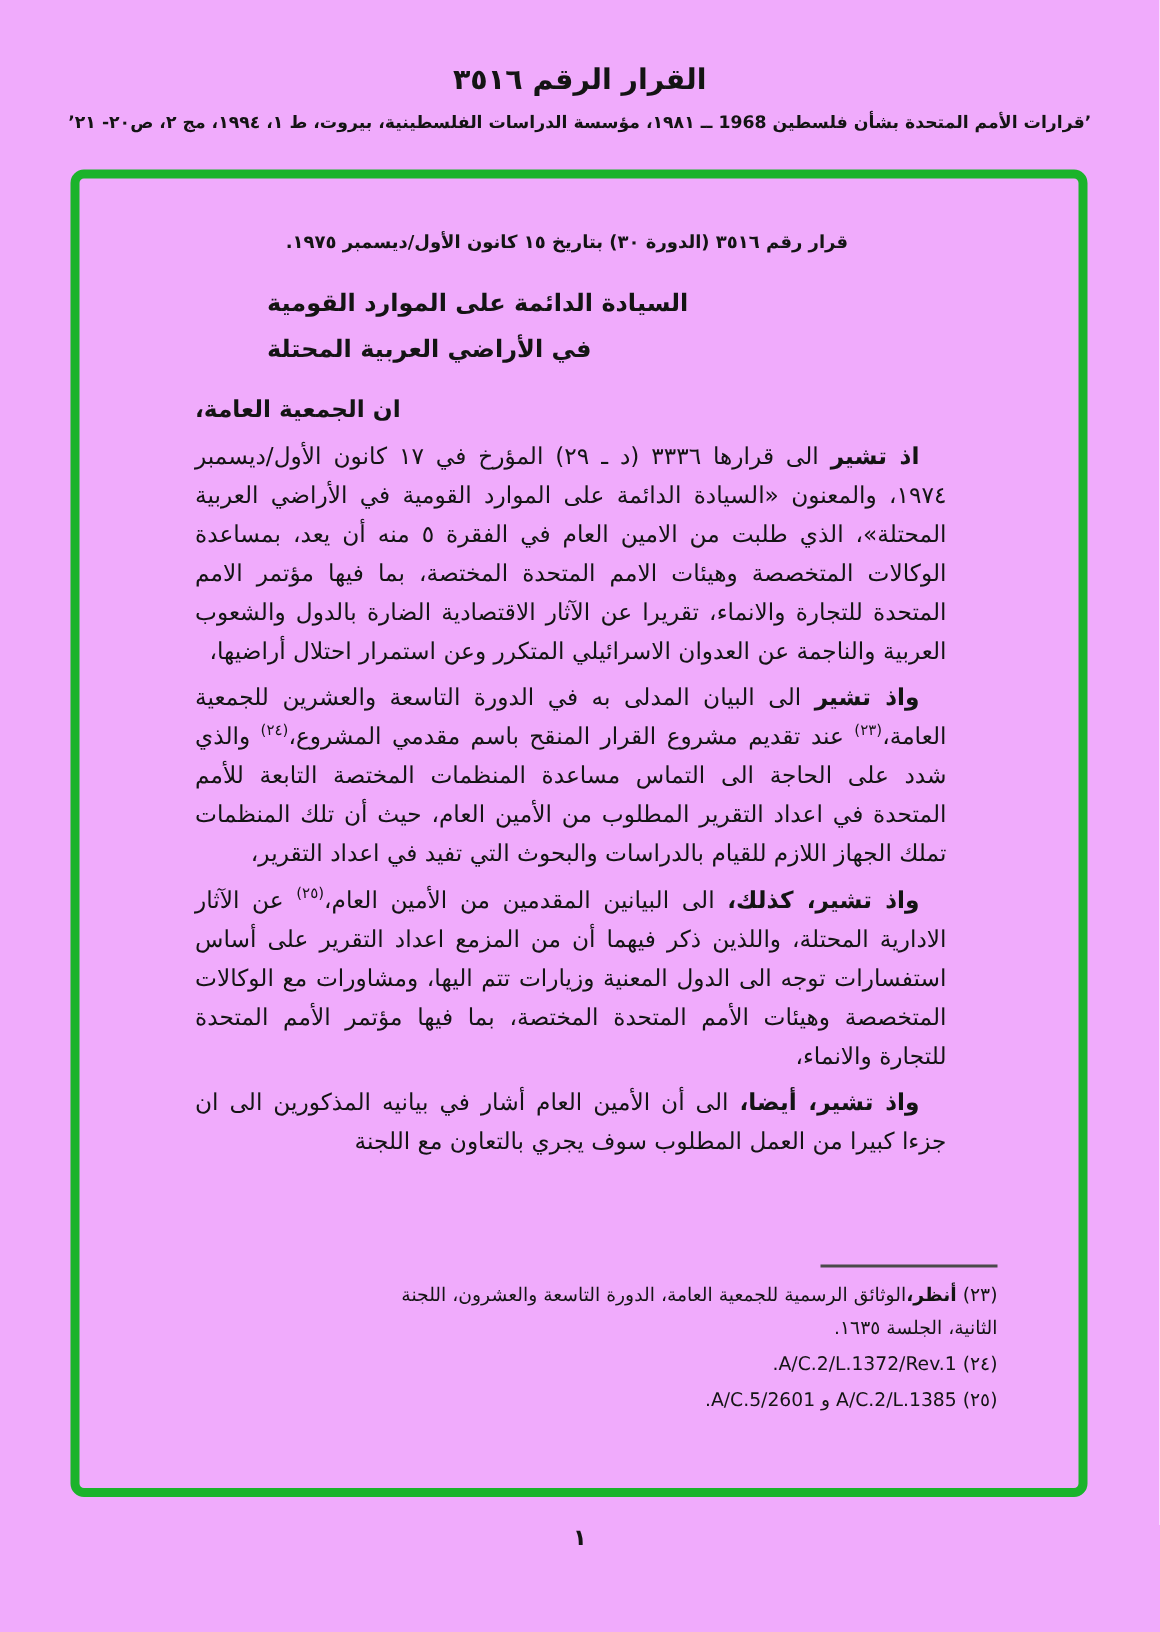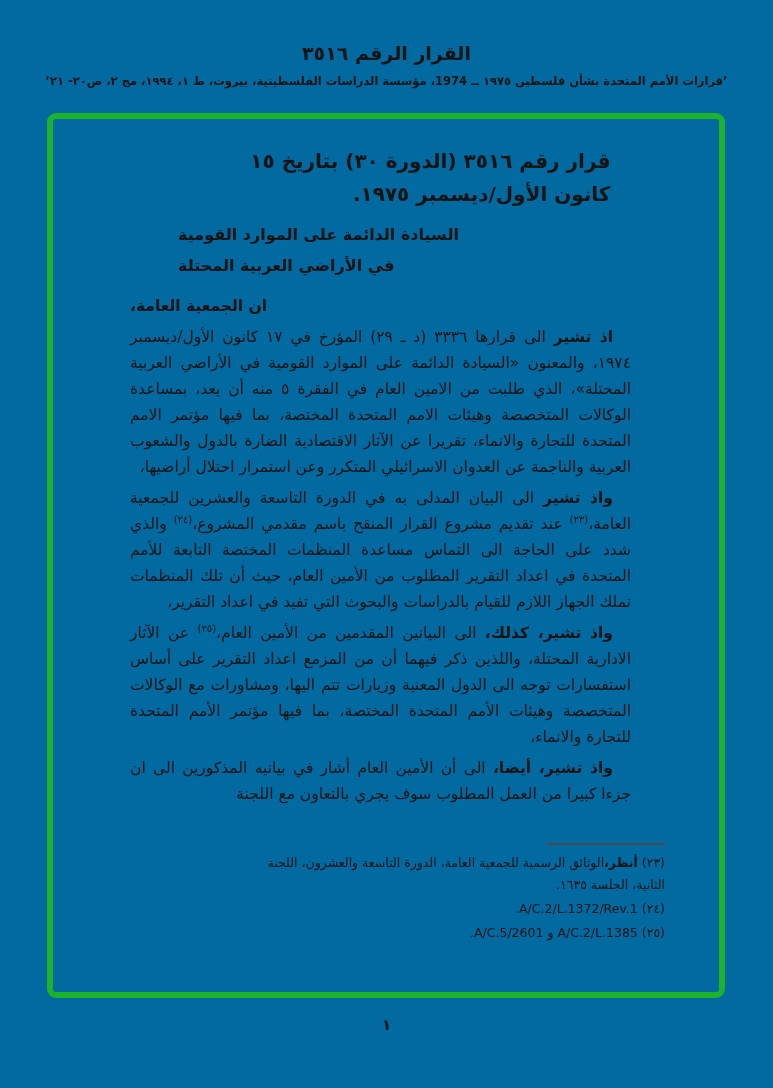--- a/index.html
+++ b/index.html
@@ -1,37 +1,37 @@
 <!DOCTYPE html>
 <html lang="ar"><head>
 <meta charset="utf-8">
 <style>
   html,body { margin:0; padding:0; background:#ffffff; }
   .page {
-    position:relative; width:773px; height:1088px; background:#0369a1;
+    position:relative; width:773px; height:1088px; background:#f0abfc;
     font-family:"DejaVu Sans", sans-serif; color:#141414; overflow:hidden;
   }
   
   .hdr { position:absolute; top:42px; left:0; right:0; text-align:center; direction:rtl; }
   .hdr-title { margin:0; font-size:19px; font-weight:bold; letter-spacing:0; }
   .hdr-source { margin-top:10px; font-size:11.5px; font-weight:bold; white-space:nowrap; }
 
   
   .frame {
     position:absolute; left:47px; top:113px; width:678px; height:885px;
     border:6px solid #1bb32b; border-radius:9px; box-sizing:border-box;
   }
   .content {
     position:absolute; top:0; bottom:0; left:0; right:0;
     padding:26px 88px 0 77px; direction:rtl;
     font-size:15.5px; line-height:26px; text-align:justify;
   }
   .res-heading {
-    width:420px; margin:0 auto; font-weight:bold; font-size:20px;
-    line-height:33px; text-align:right; transform:translateX(20px);
+    width:420px; margin:0 auto; font-weight:bold; font-size:12px;
+    line-height:33px; text-align:left; transform:translateX(20px);
   }
   .doc-title {
     margin-top:8px; font-weight:bold; font-size:16px; line-height:31px;
     text-align:left; transform:translateX(48px);
   }
   .salutation { margin:12px 0 0; font-weight:bold; text-align:left; }
   .body-para  { margin:5px 0 0; text-indent:18px; }
   .body-para b { font-weight:bold; }
   sup { font-size:10px; line-height:0; vertical-align:super; }
 
@@ -50,21 +50,21 @@
     text-align:center; font-size:15px; font-weight:bold;
   }
 </style>
 </head>
 <body>
 
 <div class="page">
 
   <div class="hdr">
     <h1 class="hdr-title">القرار الرقم ٣٥١٦</h1>
-    <div class="hdr-source">’قرارات الأمم المتحدة بشأن فلسطين ١٩٧٥ ــ 1974، مؤسسة الدراسات الفلسطينية، بيروت، ط ١، ١٩٩٤، مج ٢، ص٢٠- ٢١’</div>
+    <div class="hdr-source">’قرارات الأمم المتحدة بشأن فلسطين 1968 ــ ١٩٨١، مؤسسة الدراسات الفلسطينية، بيروت، ط ١، ١٩٩٤، مج ٢، ص٢٠- ٢١’</div>
   </div>
 
   <div class="frame" style="border-color: rgb(27, 179, 43);">
     <div class="content">
 
       <p class="res-heading">قرار رقم ٣٥١٦ (الدورة ٣٠) بتاريخ ١٥ كانون الأول/ديسمبر ١٩٧٥.</p>
 
       <div class="doc-title">
         <div>السيادة الدائمة على الموارد القومية</div>
         <div>في الأراضي العربية المحتلة</div>

